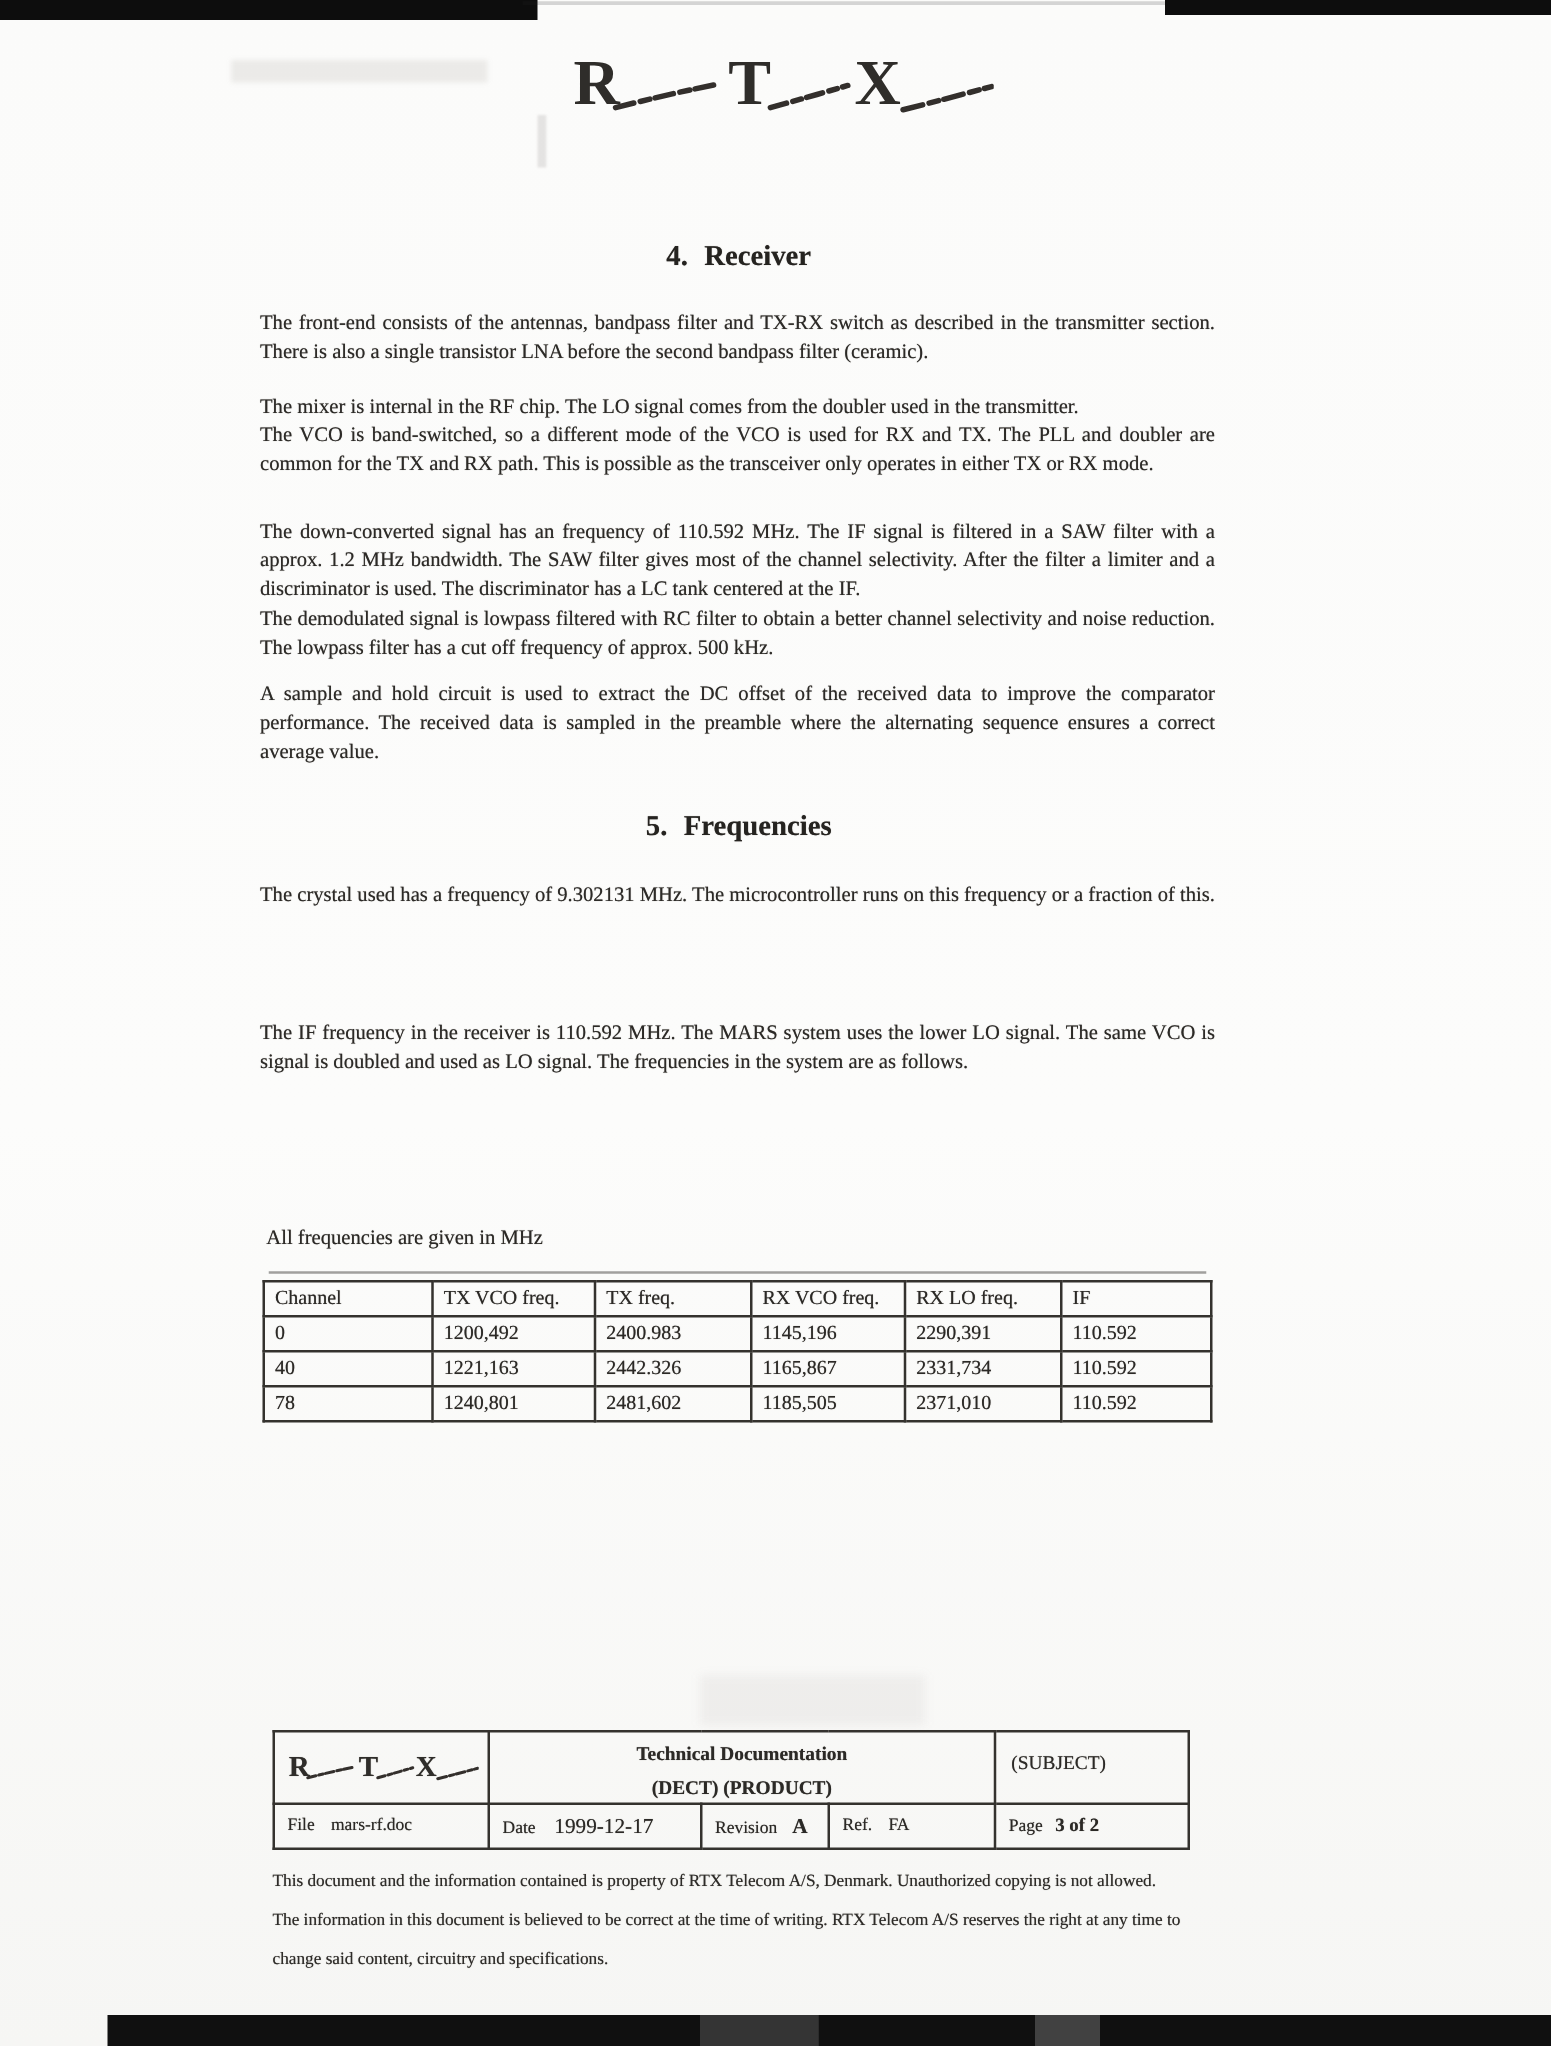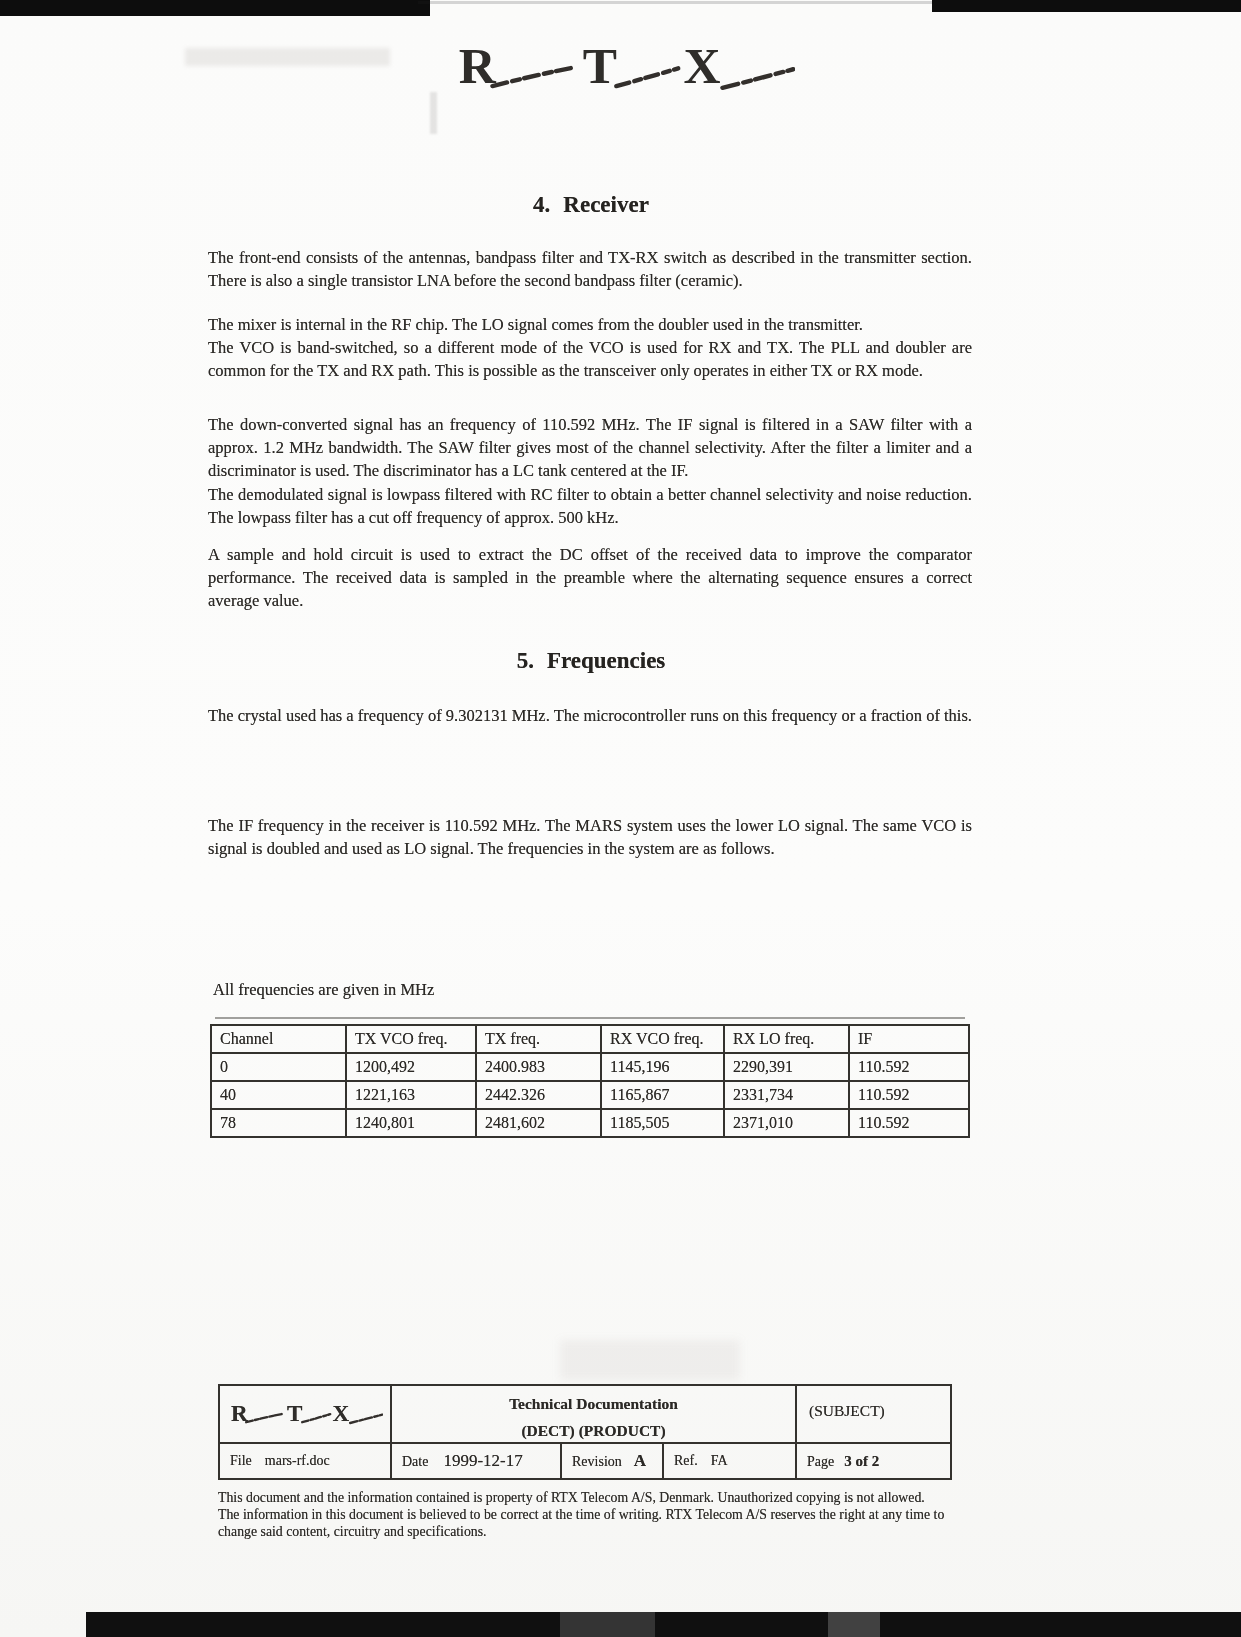--- a/index.html
+++ b/index.html
@@ -79,21 +79,21 @@
   .cell-subject span { display: inline-block; margin: 0 0 6px 12px; }
   .meta-cell { font-size: 14px; }
   .meta-cell .lab { margin-left: 10px; }
   .val { margin-left: 13px; }
   .val-big { font-size: 17px; margin-left: 15px; text-align: center; }
   .val-rev { font-size: 17px; font-weight: bold; margin-left: 12px; }
   .val-page { font-size: 15px; font-weight: bold; margin-left: 10px; }
 
   .disclaimer {
     position: absolute; left: 218px; top: 1489px; width: 800px;
-    font-size: 13.8px; line-height: 17px; white-space: pre-line; color: #2e2c29;
+    font-size: 13.8px; line-height: 31px; white-space: pre-line; color: #2e2c29;
   }
 </style>
 </head>
 <body>
 
 <div class="page">
 
   <div class="bar bar-top-left"></div>
   <div class="bar bar-top-thin"></div>
   <div class="bar bar-top-right"></div>

